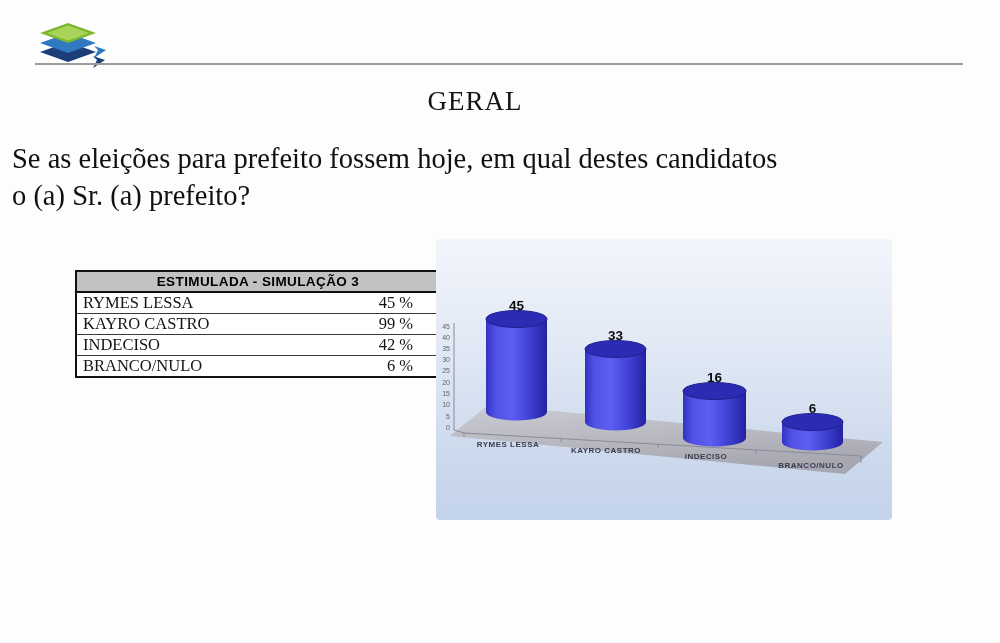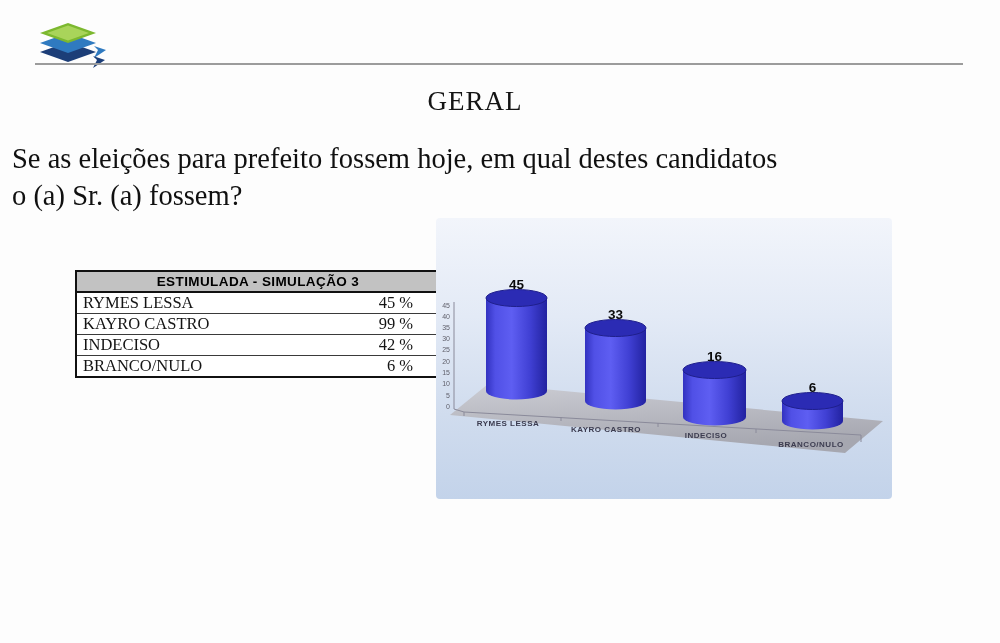--- a/index.html
+++ b/index.html
@@ -25,21 +25,21 @@
     background:#c2c2c2;border-bottom:2px solid #111;
     font-family:"Liberation Sans",sans-serif;font-size:13.5px;font-weight:bold;
     letter-spacing:.4px;padding:2px 2px;color:#000;
   }
   table.results td{
     font-family:"Liberation Serif",serif;font-size:16.5px;
     padding:0 6px;height:18px;border-top:1px solid #3a3a3a;white-space:nowrap;
   }
   table.results td.val{text-align:right;width:64px;padding-right:26px;}
   .chart-panel{
-    position:absolute;left:436px;top:218px;width:456px;height:281px;border-radius:4px;
+    position:absolute;left:436px;top:239px;width:456px;height:281px;border-radius:4px;
     background:linear-gradient(180deg,#f2f5fb 0%,#e3eaf6 35%,#d0dcee 70%,#c3d3ea 100%);
   }
   .chart-panel svg{display:block;width:456px;height:281px;}
   .ytick{font-family:"Liberation Sans",sans-serif;font-size:7px;fill:#5f5f6a;}
   .val-label{font-family:"Liberation Sans",sans-serif;font-size:13.5px;font-weight:bold;fill:#0a0a0a;}
   .cat-label{font-family:"Liberation Sans",sans-serif;font-size:8px;font-weight:bold;fill:#3c3c50;letter-spacing:.5px;}
 </style>
 </head>
 <body>
 
@@ -53,21 +53,21 @@
     <polygon points="4,15 32,5 60,15 32,25" fill="#7cb82f"></polygon>
     <polygon points="11,15 32,7.5 53,15 32,22.5" fill="#a9d45a"></polygon>
   </svg>
 
   <div class="header-rule"></div>
 
   <h1 class="section-title">GERAL</h1>
 
   <div class="question">
     <div>Se as eleições para prefeito fossem hoje, em qual destes candidatos</div>
-    <div>o (a) Sr. (a) fossem?</div>
+    <div>o (a) Sr. (a) prefeito?</div>
   </div>
 
   <table class="results">
     <thead>
       <tr>
         <th colspan="2">ESTIMULADA - SIMULAÇÃO 3</th>
       </tr>
     </thead>
     <tbody>
       <tr>

